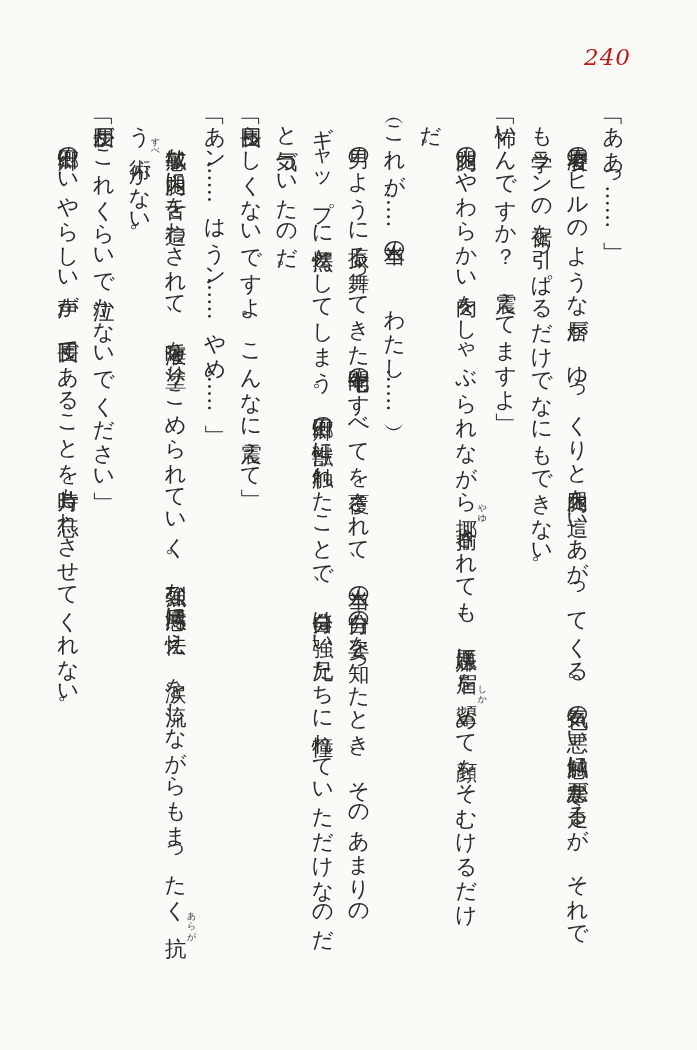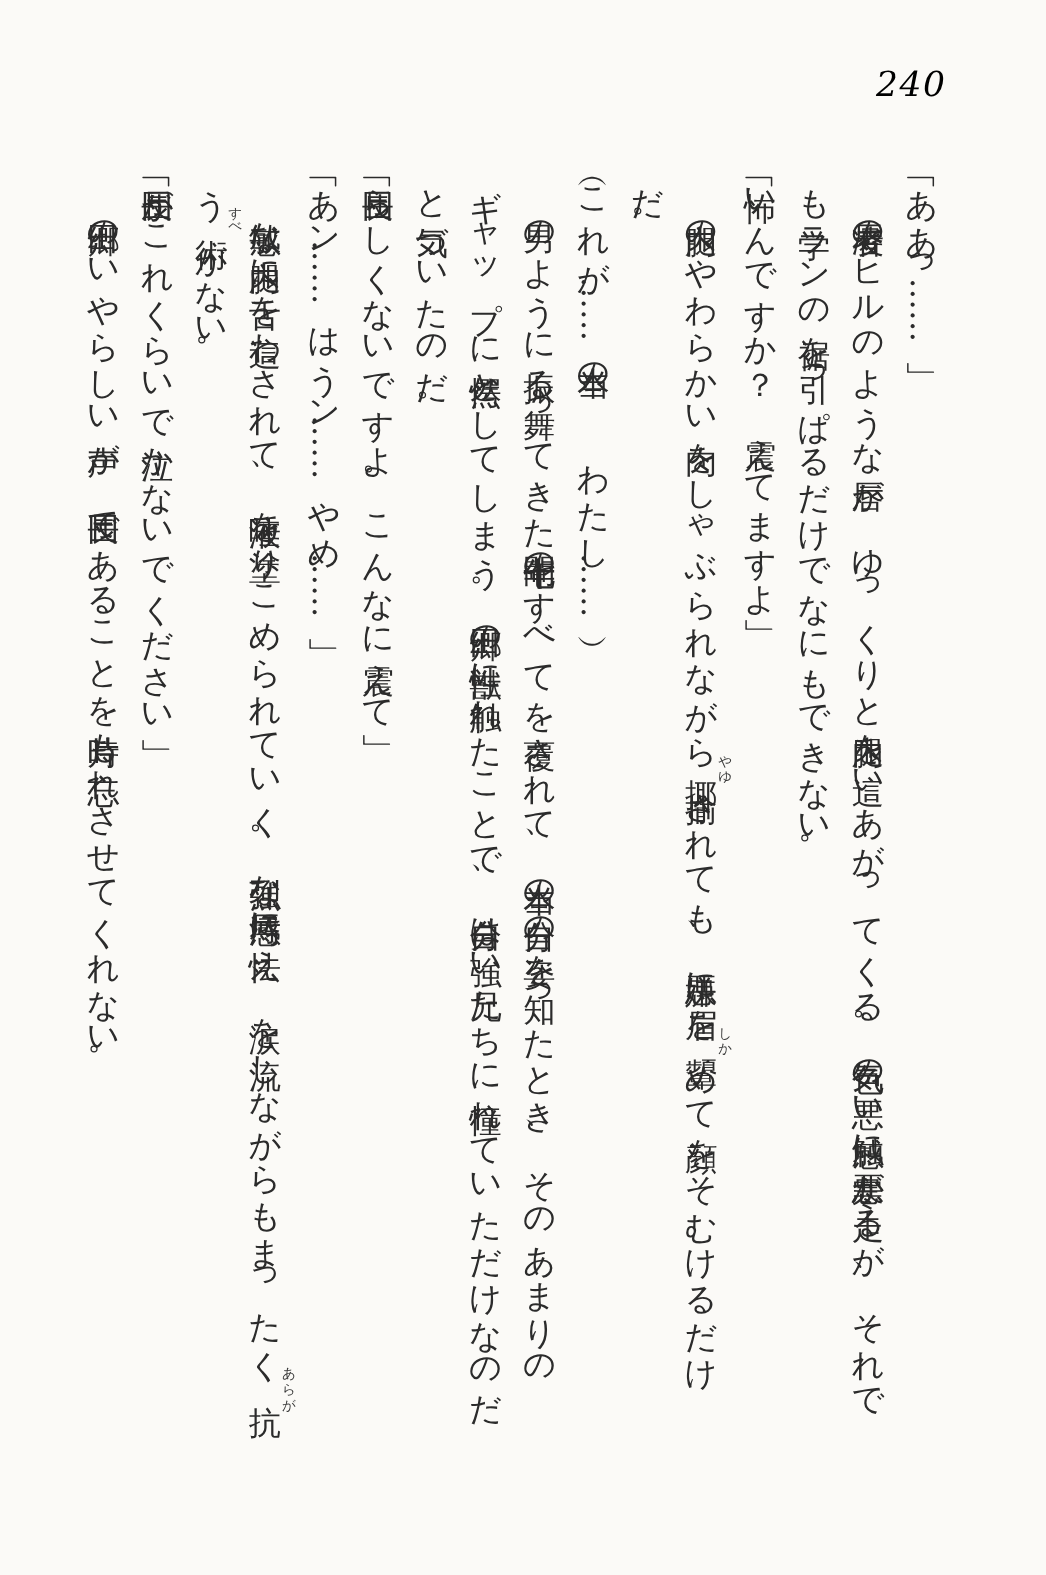--- a/index.html
+++ b/index.html
@@ -16,21 +16,21 @@
     overflow: hidden;
     font-family: "DejaVu Serif", "Liberation Serif", serif;
   }
   .page-number {
     position: absolute;
     top: 44px;
     left: 584px;
     font-size: 23px;
     font-style: italic;
     letter-spacing: 1px;
-    color: #000000;
+    color: #b91c1c;
     font-family: "DejaVu Serif", "Liberation Serif", serif;
   }
   .text-block {
     position: absolute;
     top: 111px;
     right: 66px;
     width: 576px;
     height: 836px;
     writing-mode: vertical-rl;
     -webkit-writing-mode: vertical-rl;

